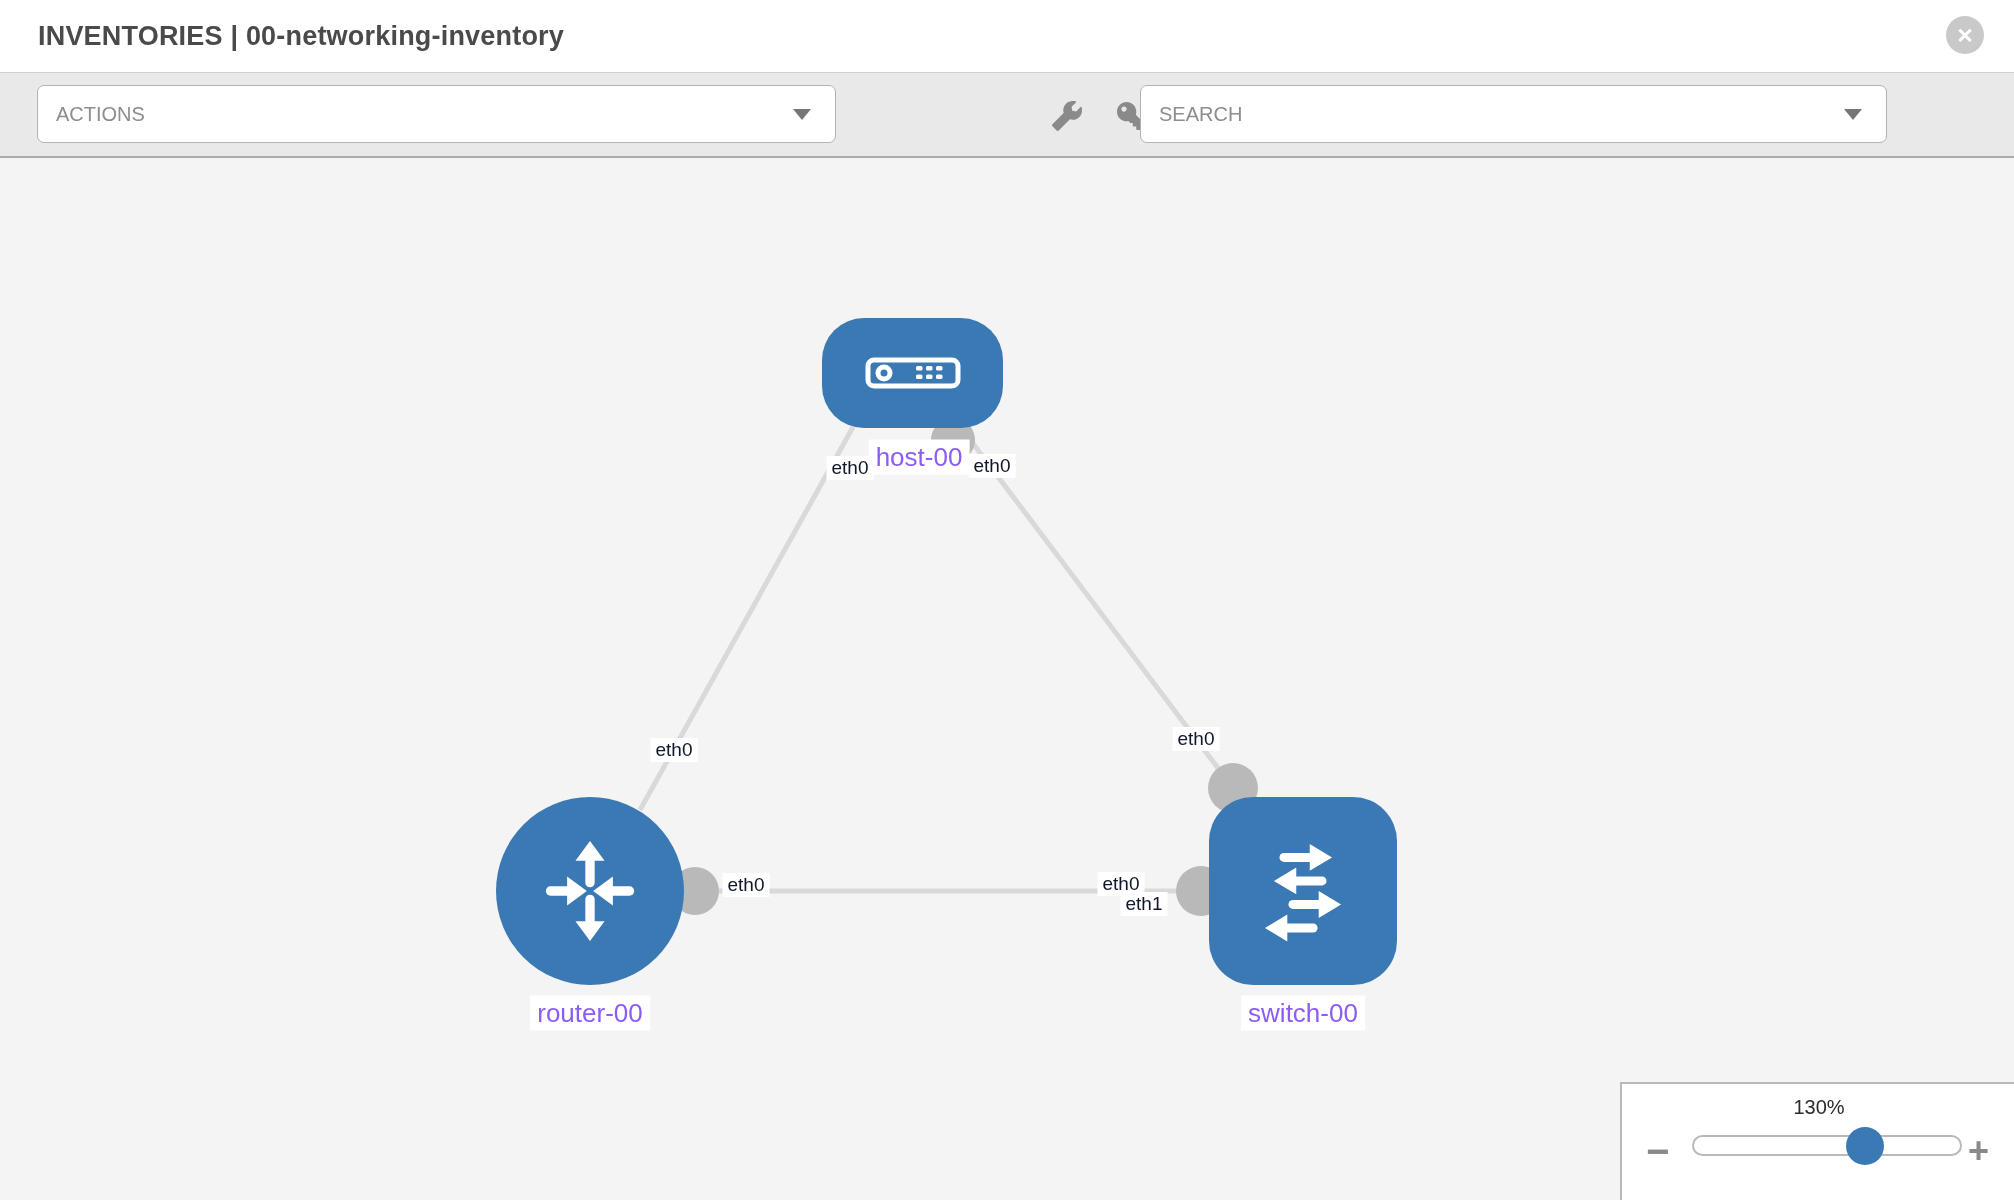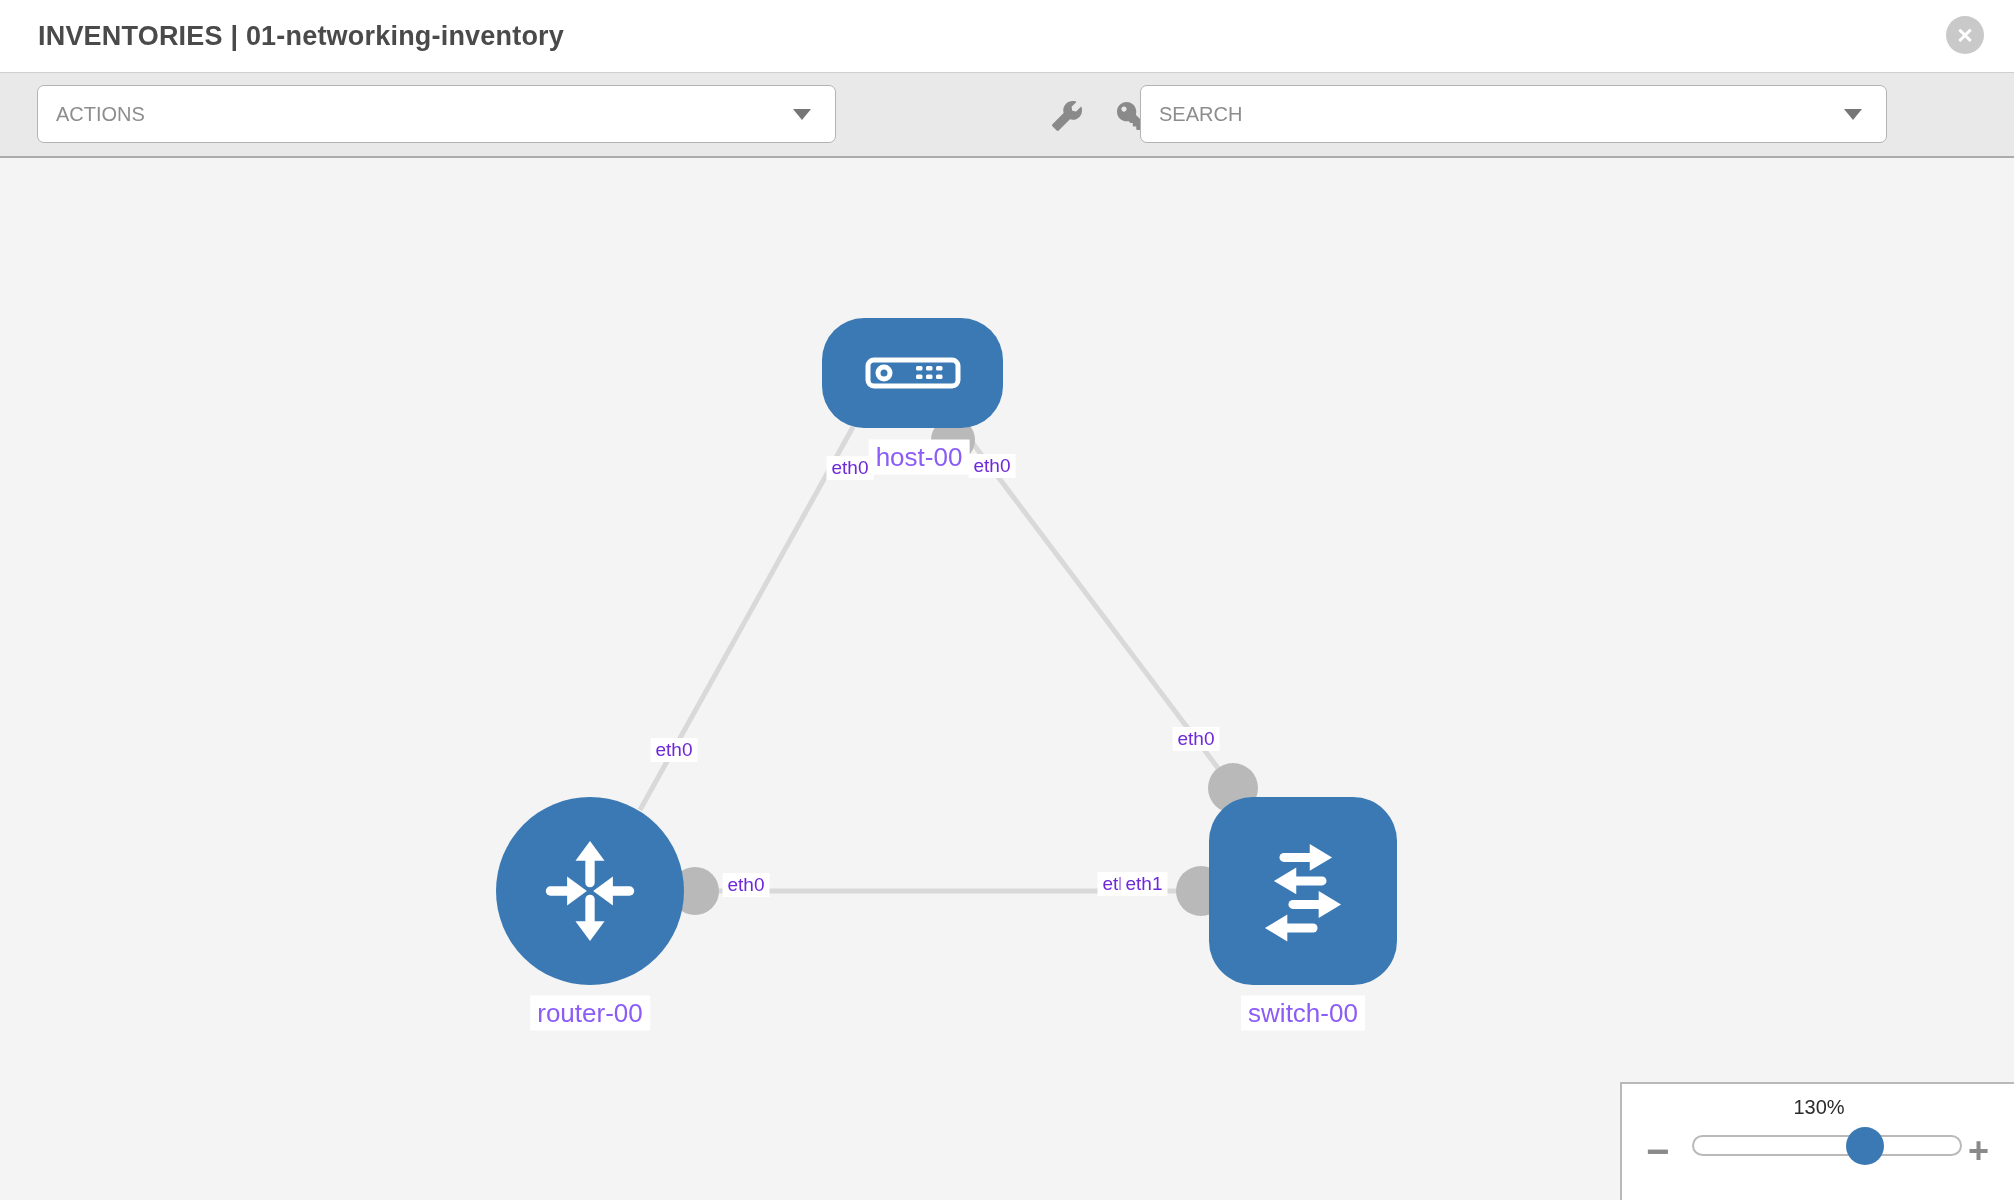--- a/index.html
+++ b/index.html
@@ -67,21 +67,21 @@
   .node-router { left:496px;  top:797px; width:188px; height:188px; border-radius:50%; }
   .node-switch { left:1209px; top:797px; width:188px; height:188px; border-radius:44px; }
 
   .nlabel {
     position:absolute; z-index:4; transform:translate(-50%,-50%);
     background:#ffffff; color:#8b5cf6; font-size:26px;
     padding:2px 7px; white-space:nowrap;
   }
   .ilabel {
     position:absolute; z-index:3; transform:translate(-50%,-50%);
-    background:#ffffff; color:#6d28d9; font-size:19px;
+    background:#ffffff; color:#0f172a; font-size:19px;
     padding:1px 5px; white-space:nowrap;
   }
   .ilabel.front { z-index:4; }
 
   
   .zoom-panel {
     position:absolute; left:1620px; top:1082px; width:400px; height:130px;
     background:#ffffff; border:2px solid #b9b9b9; z-index:12;
   }
   .zoom-level {
@@ -165,24 +165,24 @@
   <span class="nlabel" style="left:919px; top:457px;">host-00</span>
   <span class="nlabel" style="left:590px; top:1013px;">router-00</span>
   <span class="nlabel" style="left:1303px; top:1013px;text-align:right;">switch-00</span>
 
   <span class="ilabel" style="left:850px;  top:468px;">eth0</span>
   <span class="ilabel" style="left:674px;  top:750px;">eth0</span>
   <span class="ilabel" style="left:992px;  top:466px;">eth0</span>
   <span class="ilabel" style="left:1196px; top:739px;">eth0</span>
   <span class="ilabel" style="left:746px;  top:885px;">eth0</span>
   <span class="ilabel" style="left:1121px; top:884px;">eth0</span>
-  <span class="ilabel front" style="left:1144px; top:884px;">eth1</span>
+  <span class="ilabel front" style="left:1144px; top:904px;">eth1</span>
 
   <header class="hdr">
-    <div class="hdr-title">INVENTORIES | 01-networking-inventory</div>
+    <div class="hdr-title">INVENTORIES | 00-networking-inventory</div>
     <button class="close-btn">
       <span>✕</span>
     </button>
   </header>
 
   <div class="toolbar">
     <div class="select select-actions">
       <span>ACTIONS</span>
       <span class="caret"></span>
     </div>

